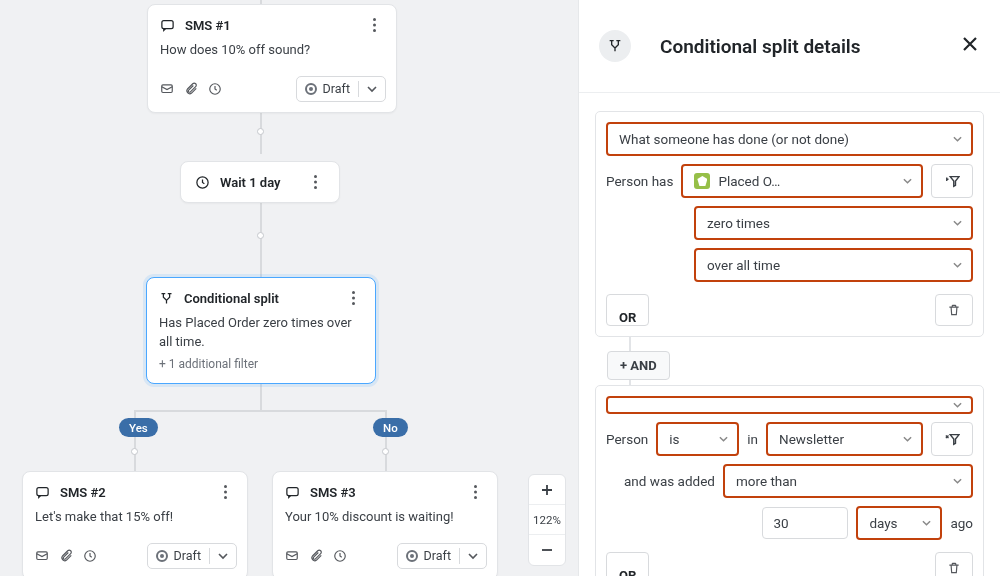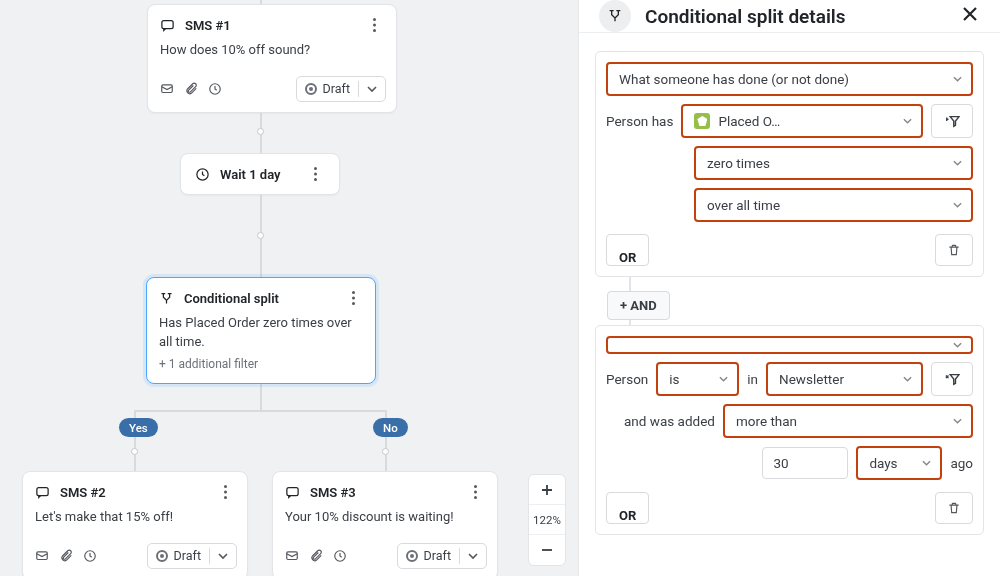--- a/index.html
+++ b/index.html
@@ -21,34 +21,34 @@
   .ftr-icons { display: flex; gap: 10px; color: #55585d; font-size: 14px; }
 
   .kebab { width: 20px; height: 20px; display: flex; align-items: center; justify-content: center; color: #55585d; border-radius: 4px; cursor: pointer; }
   .kebab svg { width: 3px; height: 14px; }
 
   .draft-btn { display: flex; align-items: center; gap: 6px; border: 1px solid #d8dadd; border-radius: 5px; padding: 3.5px 8px; font-size: 12.5px; color: #3a3f45; background: #fff; cursor: pointer; height: 26px; }
   .draft-btn .sep { width: 1px; height: 16px; background: #d8dadd; margin: 0 2px; }
   .ball { width: 12px; height: 12px; border-radius: 50%; border: 2.3px solid #6c7179; display: inline-block; position:relative; }
   .ball::after{content:"";position:absolute;inset:2px;border-radius:50%;background:#6c7179;}
 
-  .wait-node { position: absolute; background: #fff; border: 1px solid #e2e4e7; border-radius: 8px; box-shadow: 0 1px 2px rgba(0,0,0,0.04); display: flex; align-items: center; padding: 10px 14px; gap: 10px; }
+  .wait-node { position: absolute; background: #fff; border: 1px solid #e2e4e7; border-radius: 8px; box-shadow: 0 1px 2px rgba(0,0,0,0.04); display: flex; align-items: center; padding: 10px 14px; gap: 10px; margin-top: 8px; }
   .wait-node .ttl { font-size: 13px; font-weight: 600; color: #212529; flex: 1; }
 
   .pill { position: absolute; font-size: 11.5px; color: #fff; background: #3a6ea8; padding: 2.5px 10px; border-radius: 10px; font-weight: 500; }
   .connector-dot { position: absolute; width: 7px; height: 7px; border-radius: 50%; background: #fff; border: 1.6px solid #c5c8cc; }
 
   .zoom { position: absolute; right: 12px; bottom: 10px; width: 38px; background: #fff; border: 1px solid #e2e4e7; border-radius: 6px; font-size: 12px; color: #3a3f45; }
   .zoom div { height: 30px; display: flex; align-items: center; justify-content: center; border-bottom: 1px solid #eceef0; cursor: pointer; }
   .zoom div:last-child { border-bottom: none; }
   .zoom .zv { font-size: 11.5px; cursor: default; }
 
   
   .panel { position: absolute; left: 578px; top: 0; width: 422px; height: 576px; background: #fff; border-left: 1px solid #e6e8ea; display: flex; flex-direction: column; }
-  .panel-hdr { display: flex; align-items: center; padding: 0 20px; gap: 14px; border-bottom: 1px solid #eceef0; }
+  .panel-hdr { display: flex; align-items: center; padding: 30px 20px; gap: 29px; border-bottom: 1px solid #eceef0; }
   .panel-hdr .ic { width: 32px; height: 32px; border-radius: 50%; background: #eceef0; display: flex; align-items: center; justify-content: center; }
   .panel-hdr h2 { font-size: 19px; font-weight: 600; color: #212529; flex: 1; }
   .close-x { cursor: pointer; color: #212529; }
 
   .panel-body { flex: 1; overflow-y: auto; padding: 12px 16px 20px 16px; }
 
   .rule-group { border: 1px solid #e2e4e7; border-radius: 5px; padding: 10px; margin: 6px 0; position: relative; background: #fff; }
 
   .sel { border: 2px solid #c2410c; border-radius: 4px; background: #fff; padding: 7px 28px 7px 11px; font-size: 13.5px; color: #3a3f45; position: relative; cursor: pointer; display: flex; align-items: center; gap: 8px; min-width: 0; }
   .sel.inline { display: inline-flex; }

